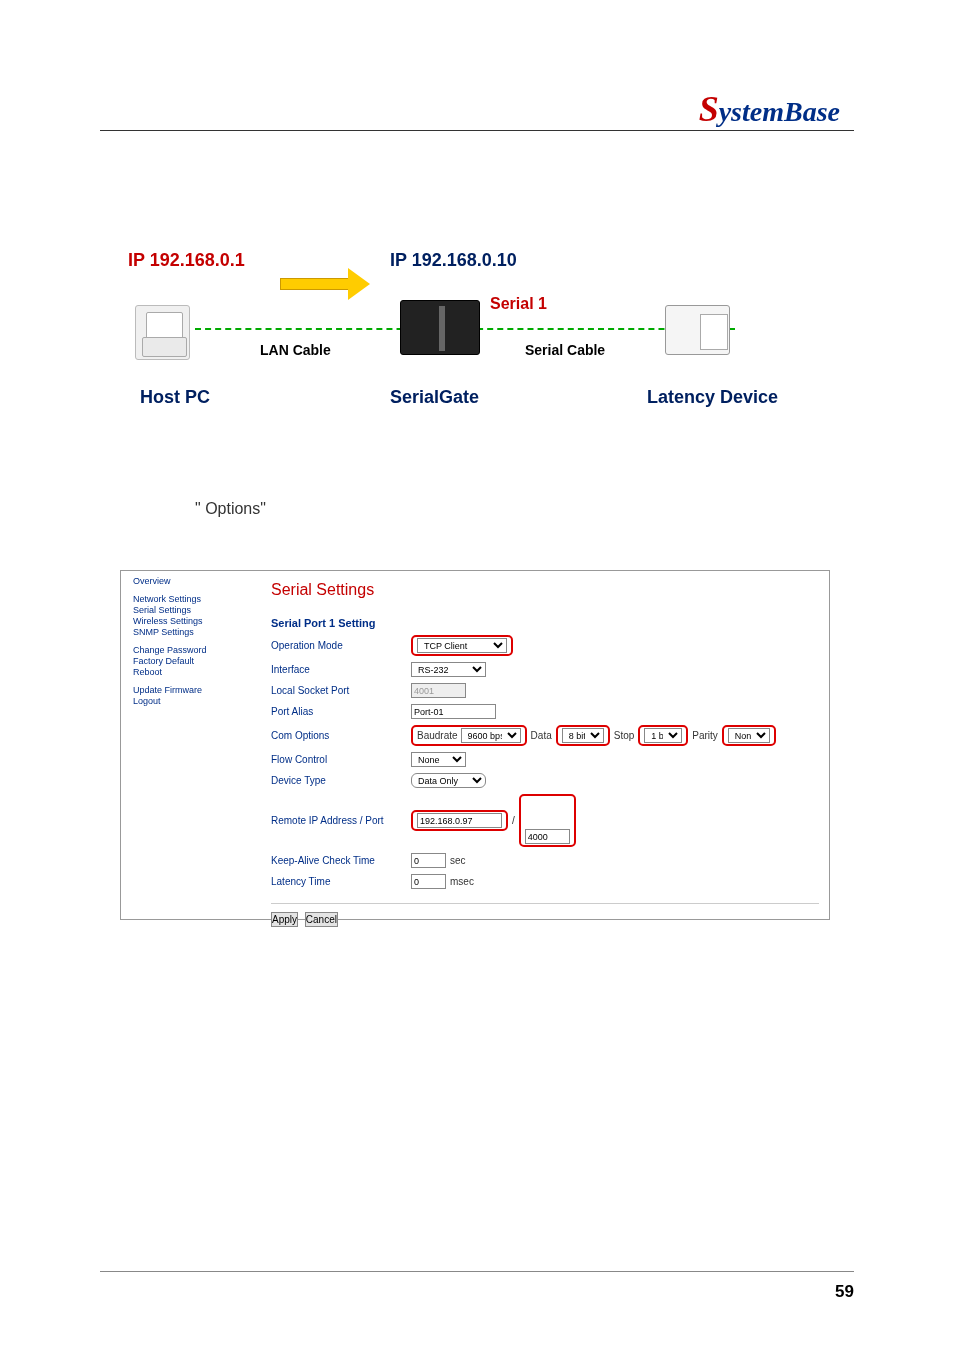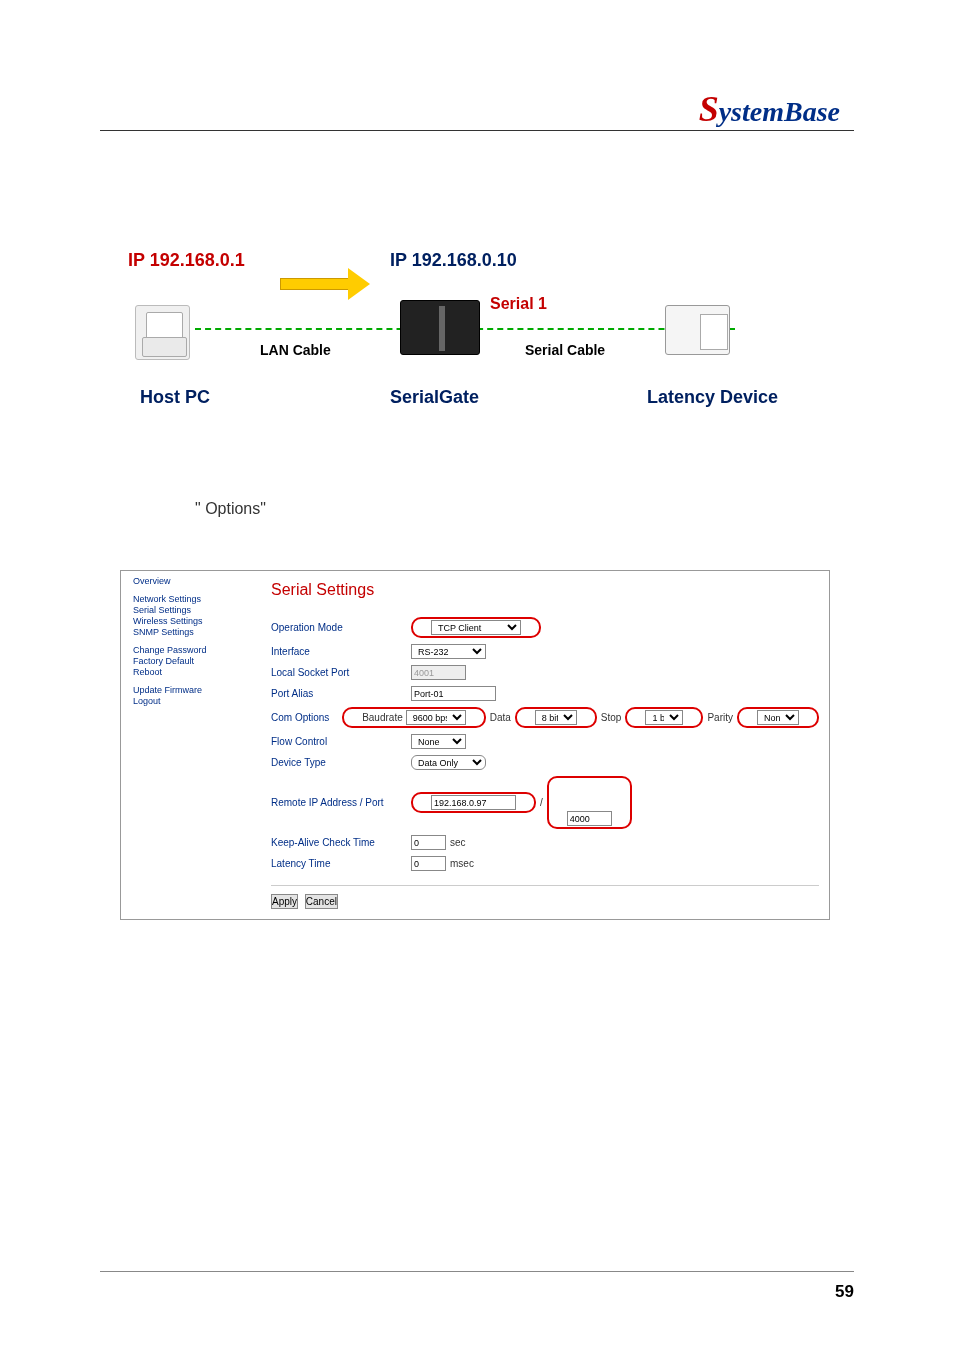--- a/index.html
+++ b/index.html
@@ -106,21 +106,21 @@
   .ss-main { position:absolute; top:10px; left:150px; right:10px; }
   .ss-title { color:#c40000; font-size:16px; margin-bottom:18px; }
   .ss-subtitle { color:#002e87; font-weight:bold; font-size:11px; margin-bottom:6px; }
   .ss-row { display:flex; align-items:center; margin:6px 0; }
   .ss-label { width:140px; color:#002e87; font-size:10px; }
   .ss-ctrl { display:flex; gap:4px; align-items:center; }
   .ss-ctrl select, .ss-ctrl input {
     font-size:9px; height:15px; border:1px solid #888; background:#fff; padding:0 2px;
   }
   .ss-ctrl input.disabled { background:#eee; color:#999; }
-  .redbox-wrap { border:2px solid #d00; border-radius:10px; padding:1px 18px; display:inline-flex; gap:3px; align-items:center; }
+  .redbox-wrap { border:2px solid #d00; border-radius:5px; padding:1px 4px; display:inline-flex; gap:3px; align-items:center; }
   .ss-hr { border-top:1px solid #ccc; margin:14px 0 8px 0; }
   .ss-buttons button {
     font-size:10px; padding:1px 0; background:#e4e4e4; border:1px solid #888; margin-right:4px;
   }
   .page-num {
     position:absolute; bottom:48px; right:100px;
     font-size:17px; font-weight:bold; color:#000;
   }
   .hr2 {
     position:absolute; bottom:78px; left:100px; right:100px;
@@ -173,20 +173,21 @@
       <a>Reboot</a>
     </div>
     <div class="grp">
       <a>Update Firmware</a>
       <a>Logout</a>
     </div>
   </div>
 
   <div class="ss-main">
     <div class="ss-title">Serial Settings</div>
+    <div class="ss-subtitle">Serial Port 1 Setting</div>
 
     <div class="ss-row">
       <div class="ss-label">Operation Mode</div>
       <div class="ss-ctrl">
         <span class="redbox-wrap">
           <select style="width:90px;"><option>TCP Client</option></select>
         </span>
       </div>
     </div>
 

